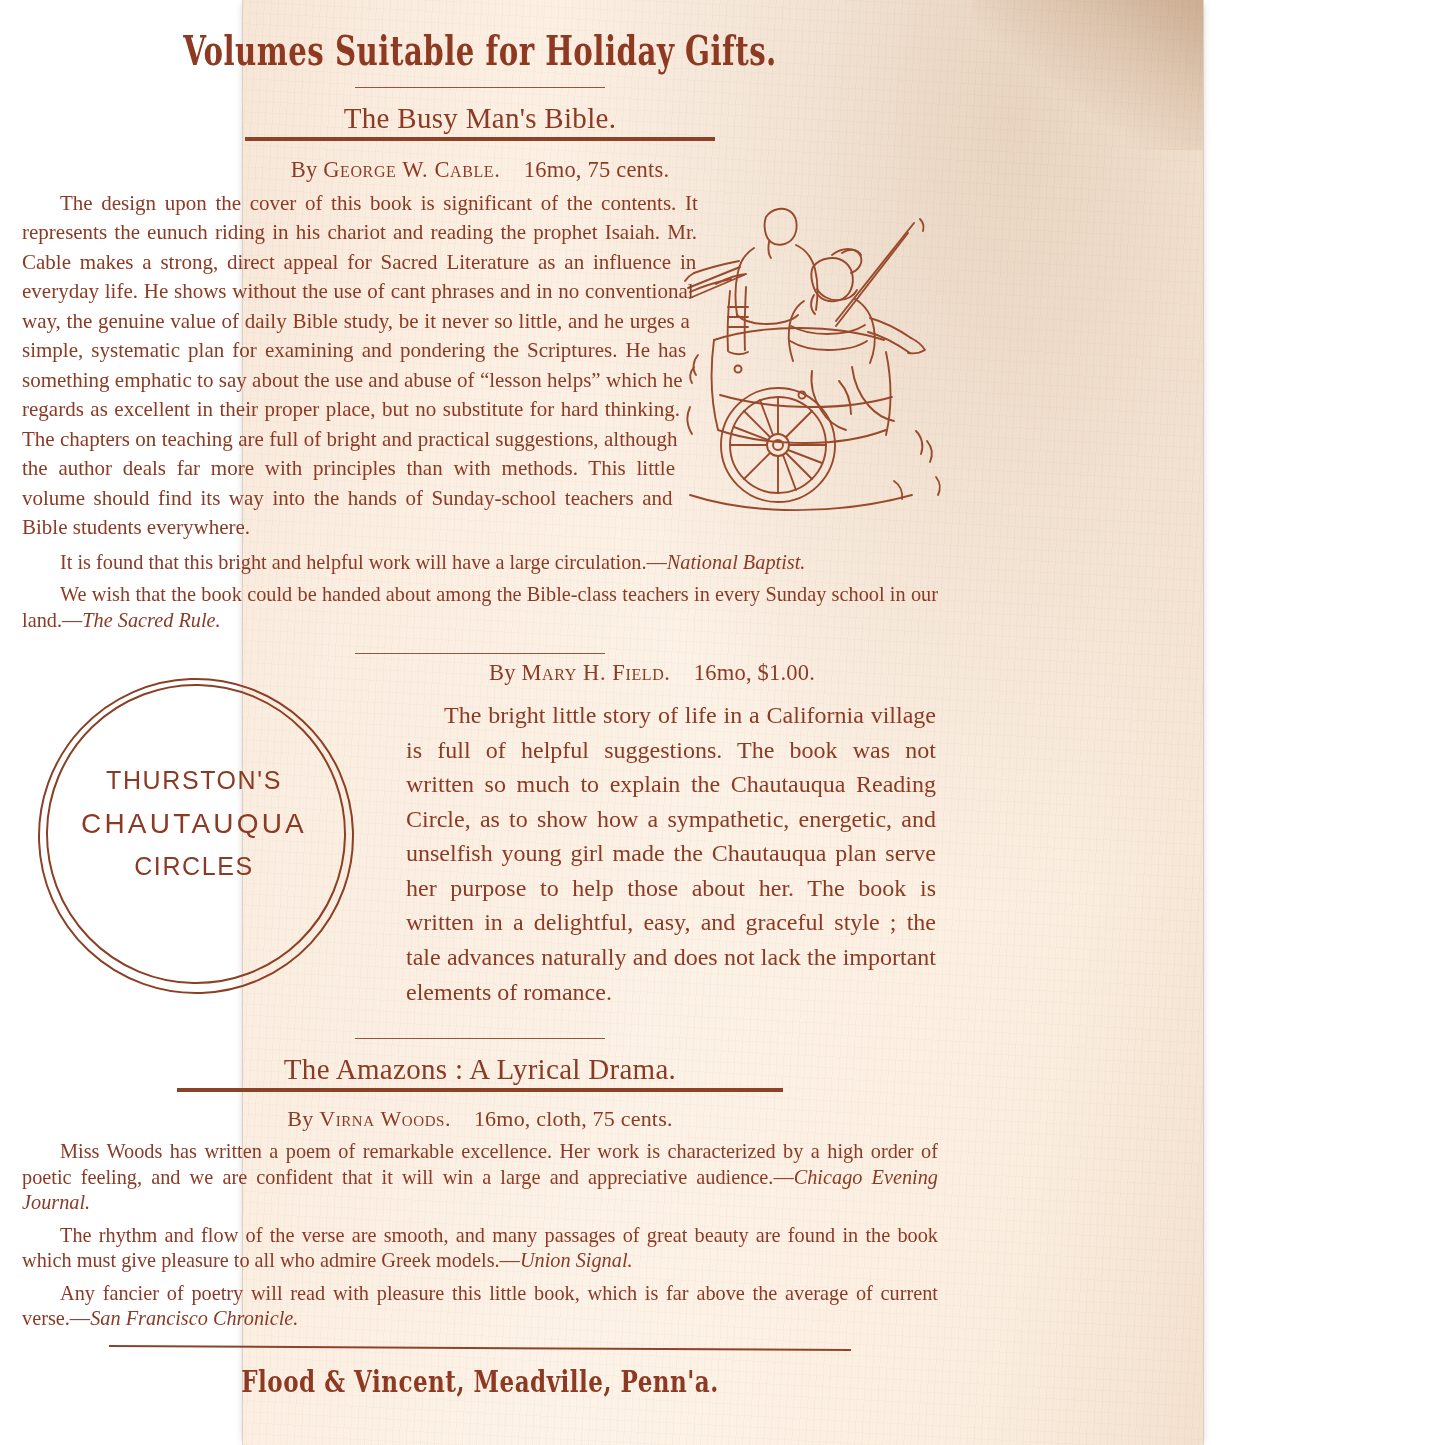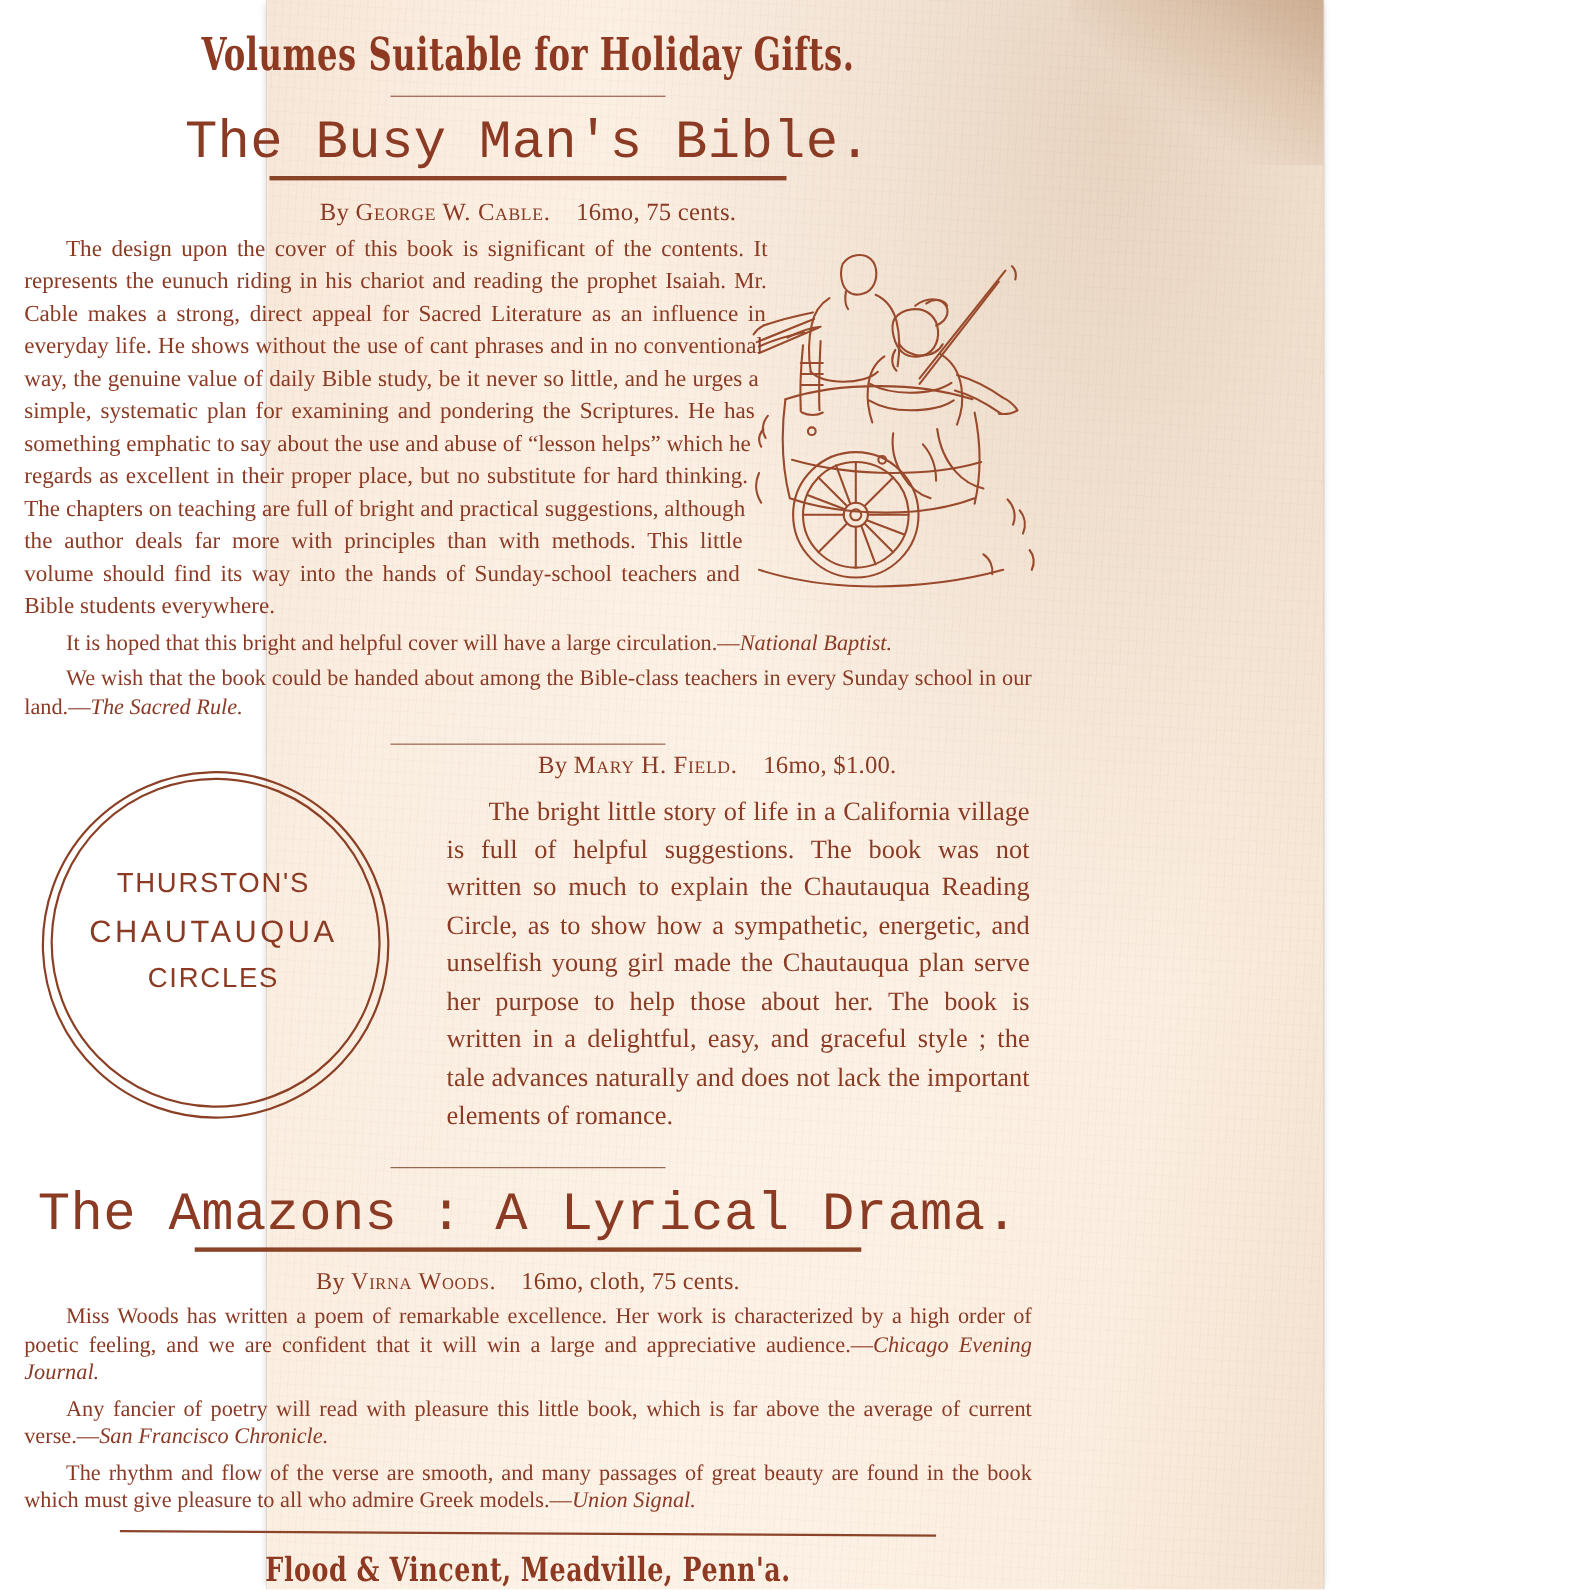--- a/index.html
+++ b/index.html
@@ -39,22 +39,22 @@
     font-family:"DejaVu Serif",serif;font-weight:bold;
     text-align:center;color:#8e3a22;letter-spacing:.5px;
     font-stretch:condensed;
   }
   #masthead{font-size:35px;line-height:1.05;padding-top:30px;
     transform:scaleX(.93) scaleY(1.18);transform-origin:50% 50%;}
 
   .rule-short{height:0;border:0;border-top:1.6px solid #7d3b23;width:250px;margin:20px auto 0;opacity:.85;}
 
   .book-title{
-    font-family:Liberation Mono, monospace;font-weight:400;
-    font-size:49px;text-align:center;color:#8b3a23;
+    font-family:Liberation Serif, serif;font-weight:400;
+    font-size:29px;text-align:center;color:#8b3a23;
     letter-spacing:.3px;margin:14px 0 0;
   }
   .title-underline{height:0;border:0;border-top:4px solid #8b4328;margin:2px auto 0;}
   .byline{
     text-align:center;font-size:22.5px;margin:16px 0 6px;color:#8b3a23;
     letter-spacing:.2px;
   }
   .sc{font-variant:small-caps;letter-spacing:.6px;}
 
   
@@ -198,21 +198,21 @@
           <path d="M6 212c-4 9-3 19 2 27"></path>
           <path d="M232 236c6 6 8 15 5 23"></path>
           <path d="M243 246c5 6 6 14 3 21"></path>
           <path d="M210 286c6 4 9 11 8 18"></path>
           <path d="M252 282c4 5 5 12 2 18"></path>
         </svg>
       </div>
 
       <p class="body indent">The design upon the cover of this book is significant of the contents.  It represents the eunuch riding in his chariot and reading the prophet Isaiah.  Mr. Cable makes a strong, direct appeal for Sacred Literature as an influence in everyday life.  He shows without the use of cant phrases and in no conventional way, the genuine value of daily Bible study, be it never so little, and he urges a simple, systematic plan for examining and pondering the Scriptures.  He has something emphatic to say about the use and abuse of “lesson helps” which he regards as excellent in their proper place, but no substitute for hard thinking.  The chapters on teaching are full of bright and practical suggestions, although the author deals far more with principles than with methods.  This little volume should find its way into the hands of Sunday-school teachers and Bible students everywhere.</p>
 
-      <p class="blurb"><span>It is hoped that this bright and helpful cover will have a large circulation.—</span><span class="src">National Baptist.</span></p>
+      <p class="blurb"><span>It is found that this bright and helpful work will have a large circulation.—</span><span class="src">National Baptist.</span></p>
       <p class="blurb"><span>We wish that the book could be handed about among the Bible-class teachers in every Sunday school in our land.—</span><span class="src">The Sacred Rule.</span></p>
 
       <div class="clear"></div>
     </div>
 
     <hr class="rule-short">
 
     <div id="kate-row">
 
       <div id="kate-emblem">
@@ -243,21 +243,21 @@
       <hr class="title-underline" style="width:606px">
 
       <div class="byline" style="font-size:22px;margin:14px 0 4px">
         <span>By</span>
         <span class="sc">Virna Woods.</span>
         &nbsp;&nbsp;
         <span>16mo, cloth, 75 cents.</span>
       </div>
 
       <p class="blurb"><span>Miss Woods has written a poem of remarkable excellence.  Her work is characterized by a high order of poetic feeling, and we are confident that it will win a large and appreciative audience.—</span><span class="src">Chicago Evening Journal.</span></p>
+      <p class="blurb"><span>The rhythm and flow of the verse are smooth, and many passages of great beauty are found in the book which must give pleasure to all who admire Greek models.—</span><span class="src">Union Signal.</span></p>
       <p class="blurb"><span>Any fancier of poetry will read with pleasure this little book, which is far above the average of current verse.—</span><span class="src">San Francisco Chronicle.</span></p>
-      <p class="blurb"><span>The rhythm and flow of the verse are smooth, and many passages of great beauty are found in the book which must give pleasure to all who admire Greek models.—</span><span class="src">Union Signal.</span></p>
     </div>
 
     <hr class="rule-foot">
     <div id="imprint" class="gothic">Flood &amp; Vincent, Meadville, Penn'a.</div>
 
   </div>
 </div>
 
 </body></html>

